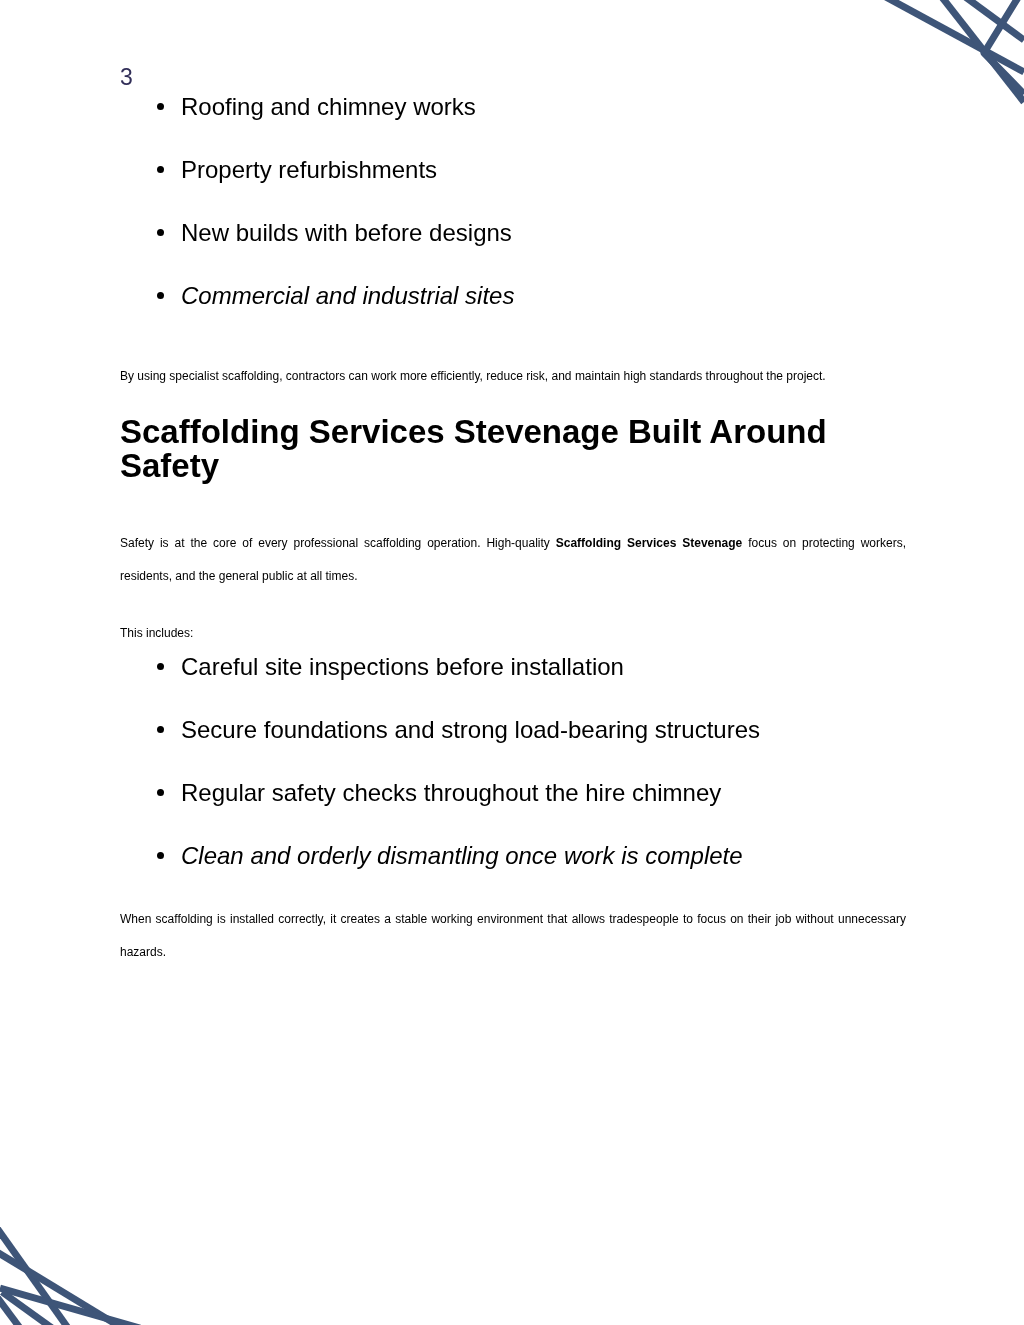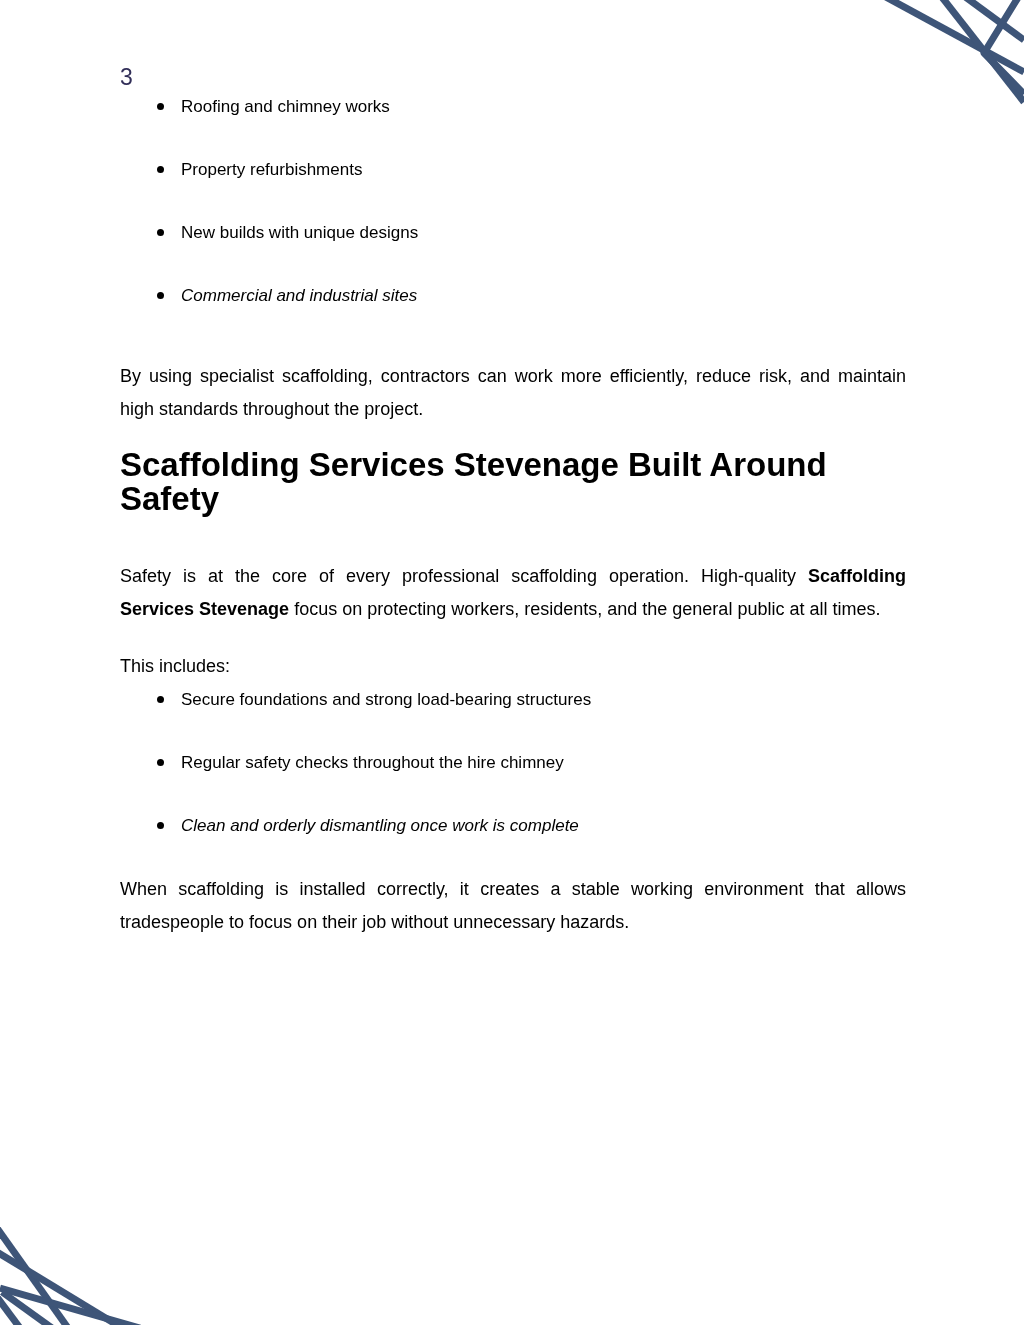--- a/index.html
+++ b/index.html
@@ -18,41 +18,41 @@
 
   .content { padding: 0 118px 0 120px; }
 
   .page-number {
     margin: 64px 0 0 0;
     font-size: 23px;
     line-height: 26px;
     color: #312e58;
   }
 
-  p { margin: 0; font-size: 18px; line-height: 33px; }
+  p { margin: 0; font-size: 12px; line-height: 33px; }
   .justify { text-align: justify; }
   .intro   { margin-top: 48px; }
   .safety  { margin-top: 44px; }
   .includes{ margin-top: 24px; }
   .closing { margin-top: 31px; }
 
   h1.heading {
     margin: 22px 0 0 0;
     font-size: 33px;
     line-height: 34px;
     font-weight: bold;
   }
 
   ul.bullet-list { list-style: none; margin: 0; padding: 0; }
   .list-services { margin-top: 20px; }
   .list-safety   { margin-top: 21px; }
   ul.bullet-list li {
     position: relative;
     padding-left: 61px;
-    font-size: 17px;
+    font-size: 24px;
     line-height: 33px;
     margin-bottom: 30px;
   }
   ul.bullet-list li:last-child { margin-bottom: 0; font-style: italic; }
   ul.bullet-list li::before {
     content: "";
     position: absolute;
     left: 37px;
     top: 13px;
     width: 7px;
@@ -82,33 +82,34 @@
     <line x1="-3" y1="124" x2="20" y2="155" stroke-width="7" stroke="#3e5578"></line>
   </svg>
 
   <div class="content">
 
     <div class="page-number">3</div>
 
     <ul class="bullet-list list-services">
       <li>Roofing and chimney works</li>
       <li>Property refurbishments</li>
-      <li>New builds with unique designs</li>
+      <li>New builds with before designs</li>
       <li>Commercial and industrial sites</li>
     </ul>
 
     <p class="justify intro">By using specialist scaffolding, contractors can work more efficiently, reduce risk, and maintain high standards throughout the project.</p>
 
     <h1 class="heading">Scaffolding Services Stevenage Built Around Safety</h1>
 
     <p class="justify safety"><span>Safety is at the core of every professional scaffolding operation. High-quality </span><strong>Scaffolding Services Stevenage</strong><span> focus on protecting workers, residents, and the general public at all times.</span></p>
 
     <p class="includes">This includes:</p>
 
     <ul class="bullet-list list-safety">
+      <li>Careful site inspections before installation</li>
       <li>Secure foundations and strong load-bearing structures</li>
       <li>Regular safety checks throughout the hire chimney</li>
       <li>Clean and orderly dismantling once work is complete</li>
     </ul>
 
     <p class="justify closing">When scaffolding is installed correctly, it creates a stable working environment that allows tradespeople to focus on their job without unnecessary hazards.</p>
 
   </div>
 </div>
 

